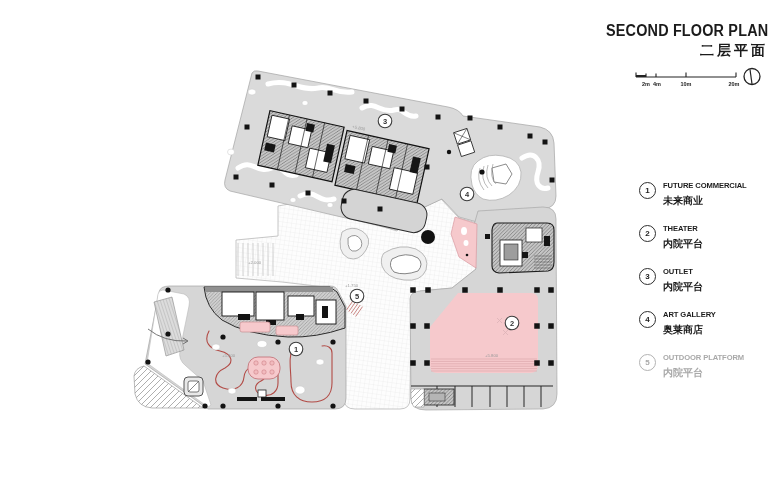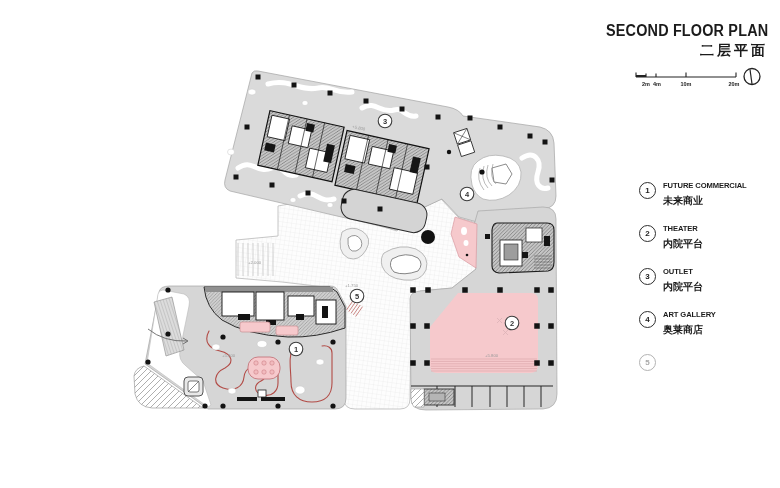--- a/index.html
+++ b/index.html
@@ -350,16 +350,20 @@
   </div>
   <div class="legend-item">
     <div class="badge">4</div>
     <div class="lt">
           <div class="en">ART GALLERY</div>
       <div class="zh">奥莱商店</div>
         </div>
   </div>
   <div class="legend-item muted">
     <div class="badge">5</div>
+    <div class="lt">
+          <div class="en">OUTDOOR PLATFORM</div>
+      <div class="zh">内院平台</div>
+        </div>
   </div>
 </div>
 
 </div>
 
 </body></html>

